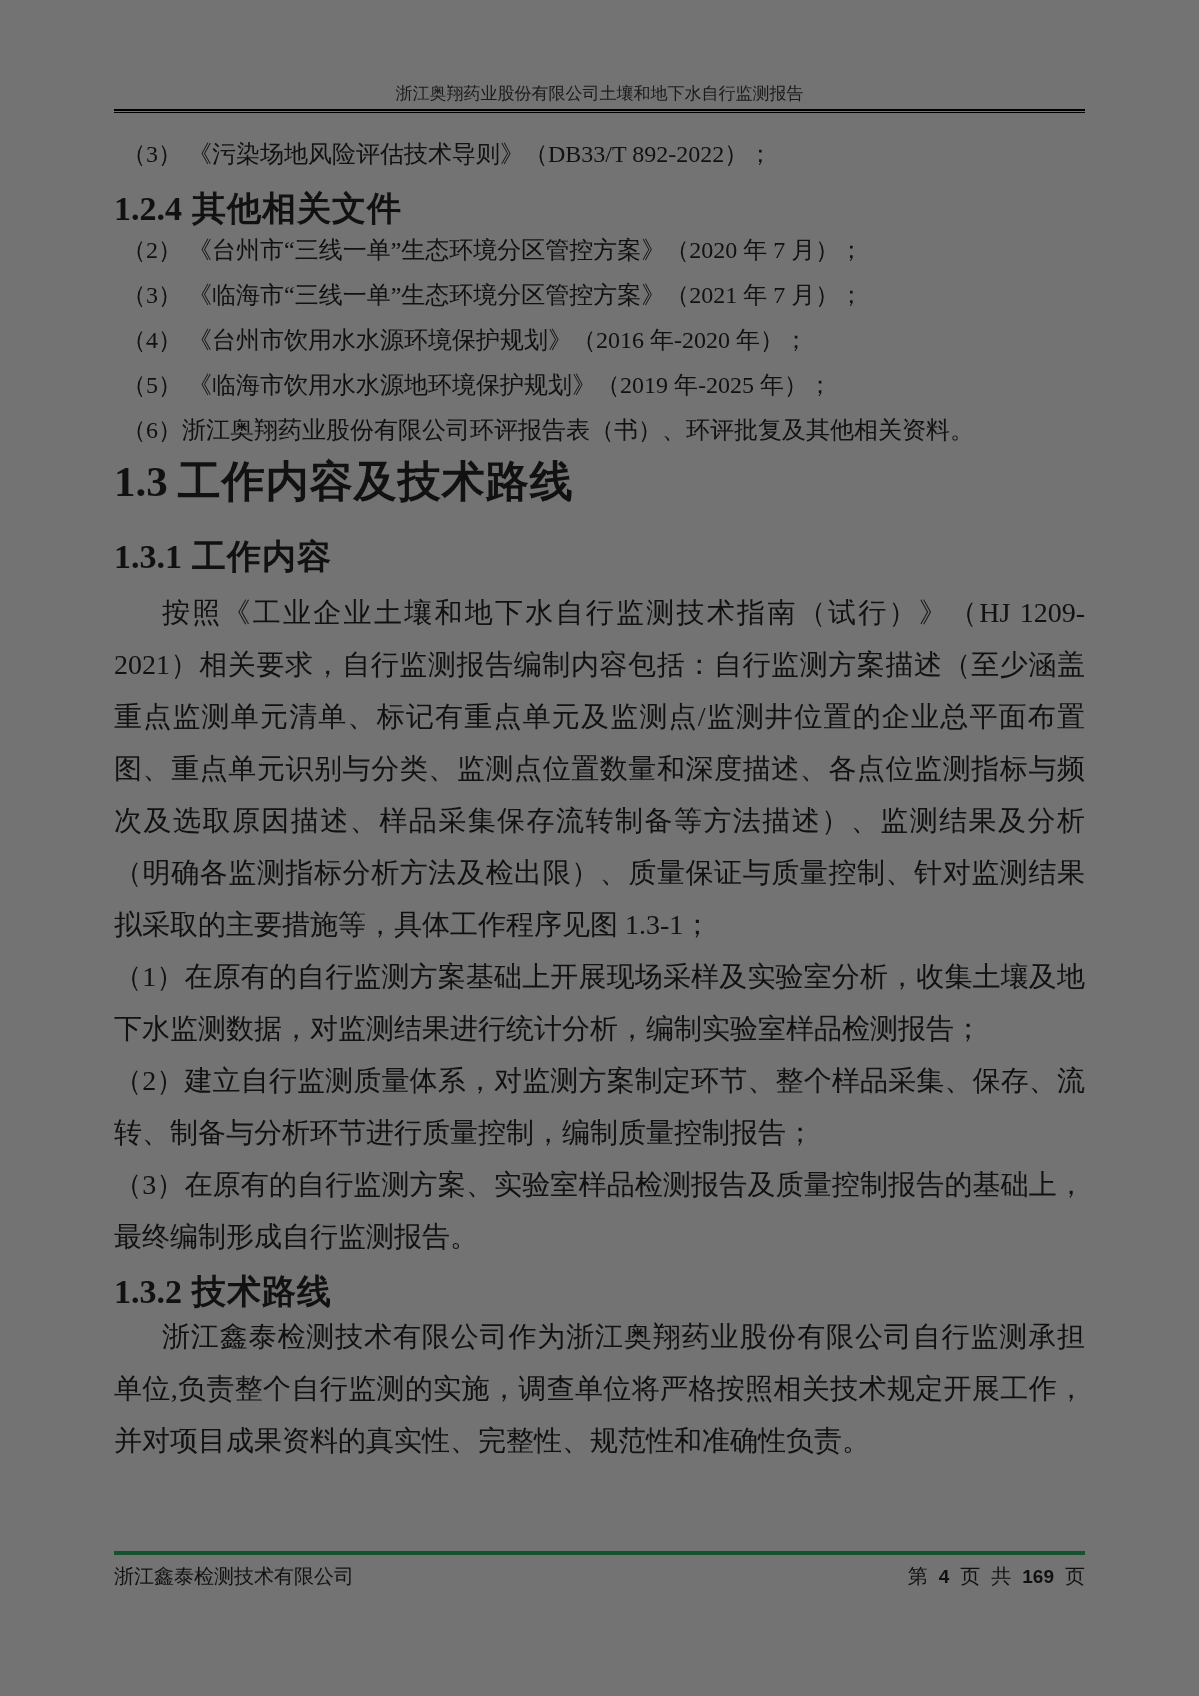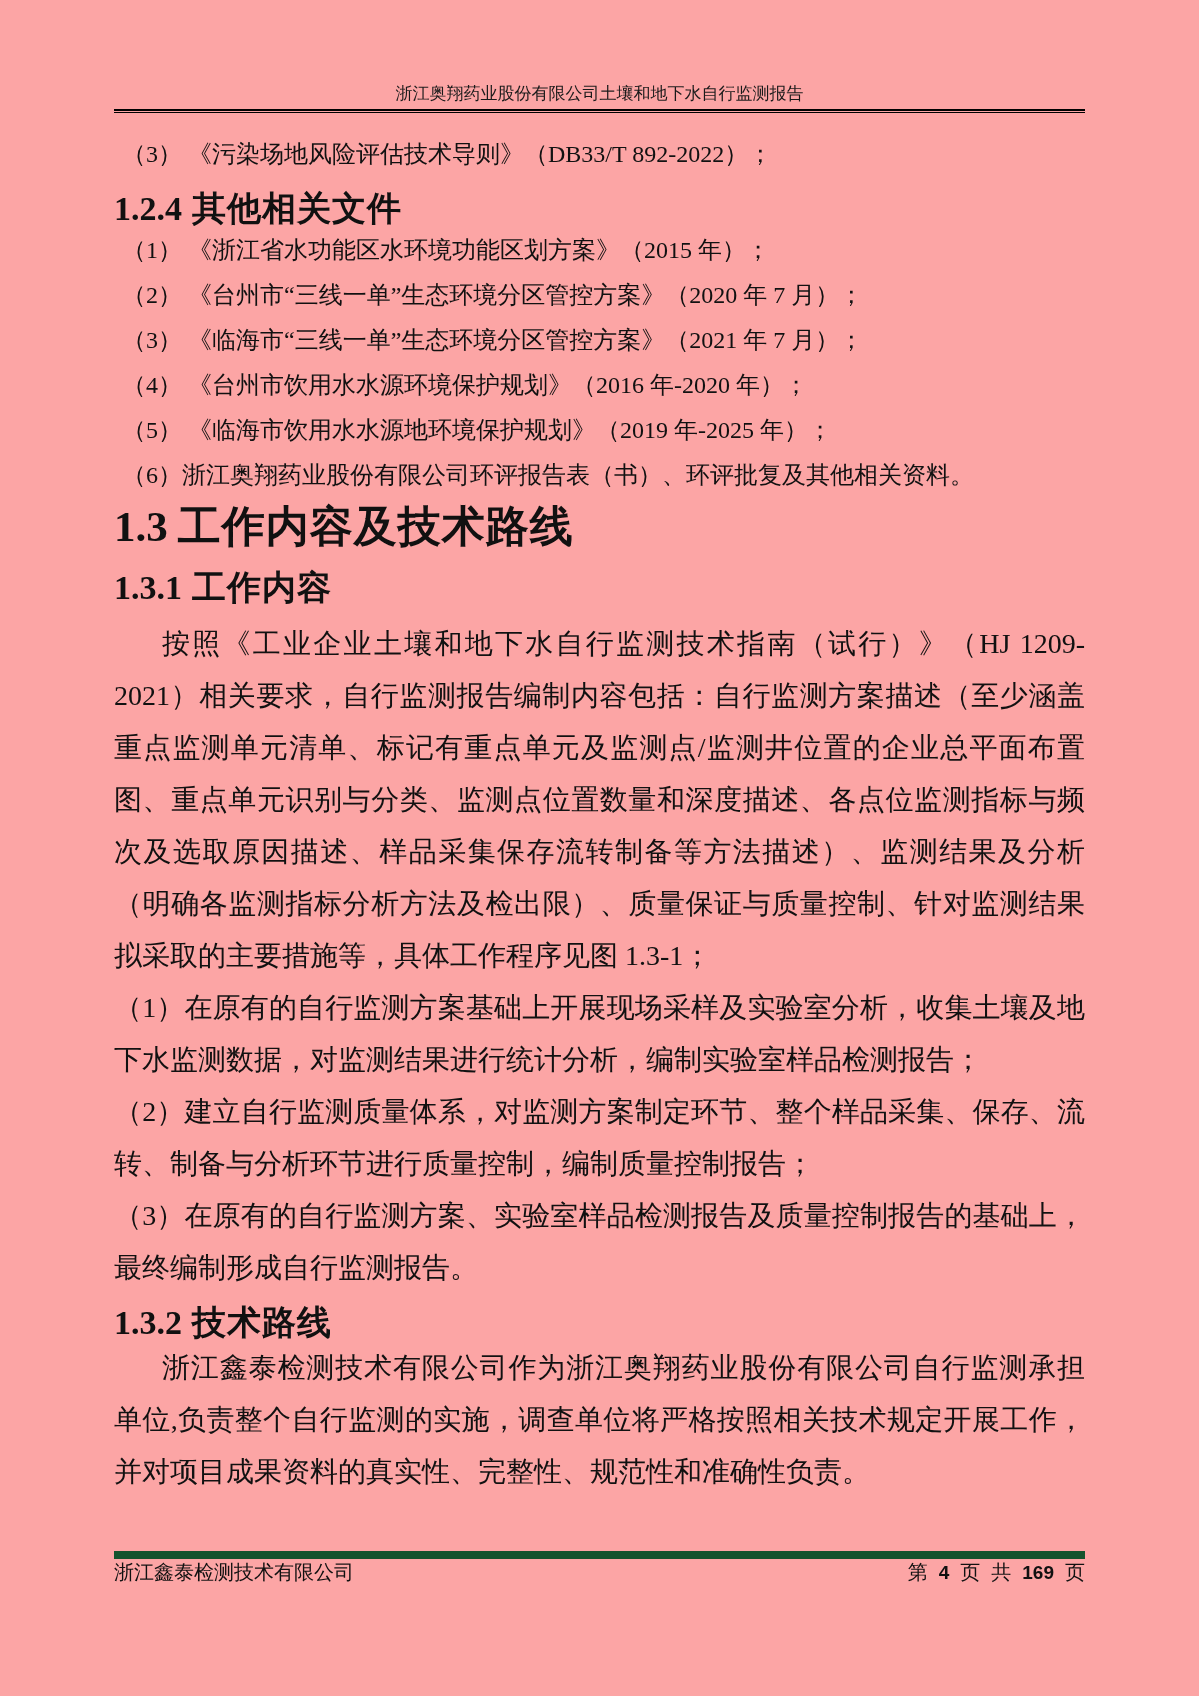--- a/index.html
+++ b/index.html
@@ -1,21 +1,21 @@
 <!DOCTYPE html>
 <html><head>
   <meta charset="utf-8">
   <style>
     * { margin: 0; padding: 0; box-sizing: border-box; }
     html, body { background: #888; }
     .page {
       width: 1199px;
       height: 1696px;
       margin: 0 auto;
-      background: #fca5a5;
+      background: #737373;
       color: #111;
       font-family: "Liberation Serif", "DejaVu Serif", serif;
       position: relative;
       padding: 84px 114px 0 114px;
       overflow: hidden;
     }
     
     .header-title {
       text-align: center;
       font-size: 17px;
@@ -51,36 +51,37 @@
     }
     .h-main {
       font-size: 43px;
       line-height: 42px;
       font-weight: bold;
     }
     .h-num { font-family: "Liberation Serif", serif; font-weight: bold; margin-right: 10px; }
     .h-text { font-family: "Liberation Sans", "DejaVu Sans", sans-serif; font-weight: bold; letter-spacing: 1px; }
     .h-124 { margin: 19px 0 9px 0; }
     .h-13  { margin: 6px 0 0 0; }
-    .h-131 { margin: 22px 0 13px 0; }
+    .h-131 { margin: 36px 0 13px 0; }
     .h-132 { margin: 11px 0 2px 0; }
     .body-par {
       font-size: 28px;
       line-height: 52px;
       text-align: justify;
       color: #111;
     }
     .body-par.indent { text-indent: 48px; }
     
     .footer {
       position: absolute;
       left: 114px;
       right: 114px;
       top: 1551px;
-      border-top: 8px solid #14532d;
+      border-top: 4px solid #14532d;
+      padding-top: 8px;
       display: flex;
       justify-content: space-between;
       align-items: baseline;
       font-size: 20px;
       line-height: 26px;
     }
     .footer-page span { margin-left: 6px; }
     .footer-page .num {
       font-family: "Liberation Sans", "DejaVu Sans", sans-serif;
       font-weight: bold;
@@ -95,21 +96,20 @@
   <div>
     <div class="header-title">浙江奥翔药业股份有限公司土壤和地下水自行监测报告</div>
     <div class="header-rule"></div>
   </div>
 
   <p class="ref-item first">（3） 《污染场地风险评估技术导则》（DB33/T 892-2022）；</p>
 
   <h3 class="h-sub h-124">
     <span class="h-num">1.2.4</span><span class="h-text">其他相关文件</span>
   </h3>
-  <p class="s124-item">（1） 《浙江省水功能区水环境功能区划方案》（2015 年）；</p>
   <p class="s124-item">（2） 《台州市“三线一单”生态环境分区管控方案》（2020 年 7 月）；</p>
   <p class="s124-item">（3） 《临海市“三线一单”生态环境分区管控方案》（2021 年 7 月）；</p>
   <p class="s124-item">（4） 《台州市饮用水水源环境保护规划》（2016 年-2020 年）；</p>
   <p class="s124-item">（5） 《临海市饮用水水源地环境保护规划》（2019 年-2025 年）；</p>
   <p class="s124-item">（6）浙江奥翔药业股份有限公司环评报告表（书）、环评批复及其他相关资料。</p>
 
   <h2 class="h-main h-13">
     <span class="h-num">1.3</span><span class="h-text">工作内容及技术路线</span>
   </h2>
 

